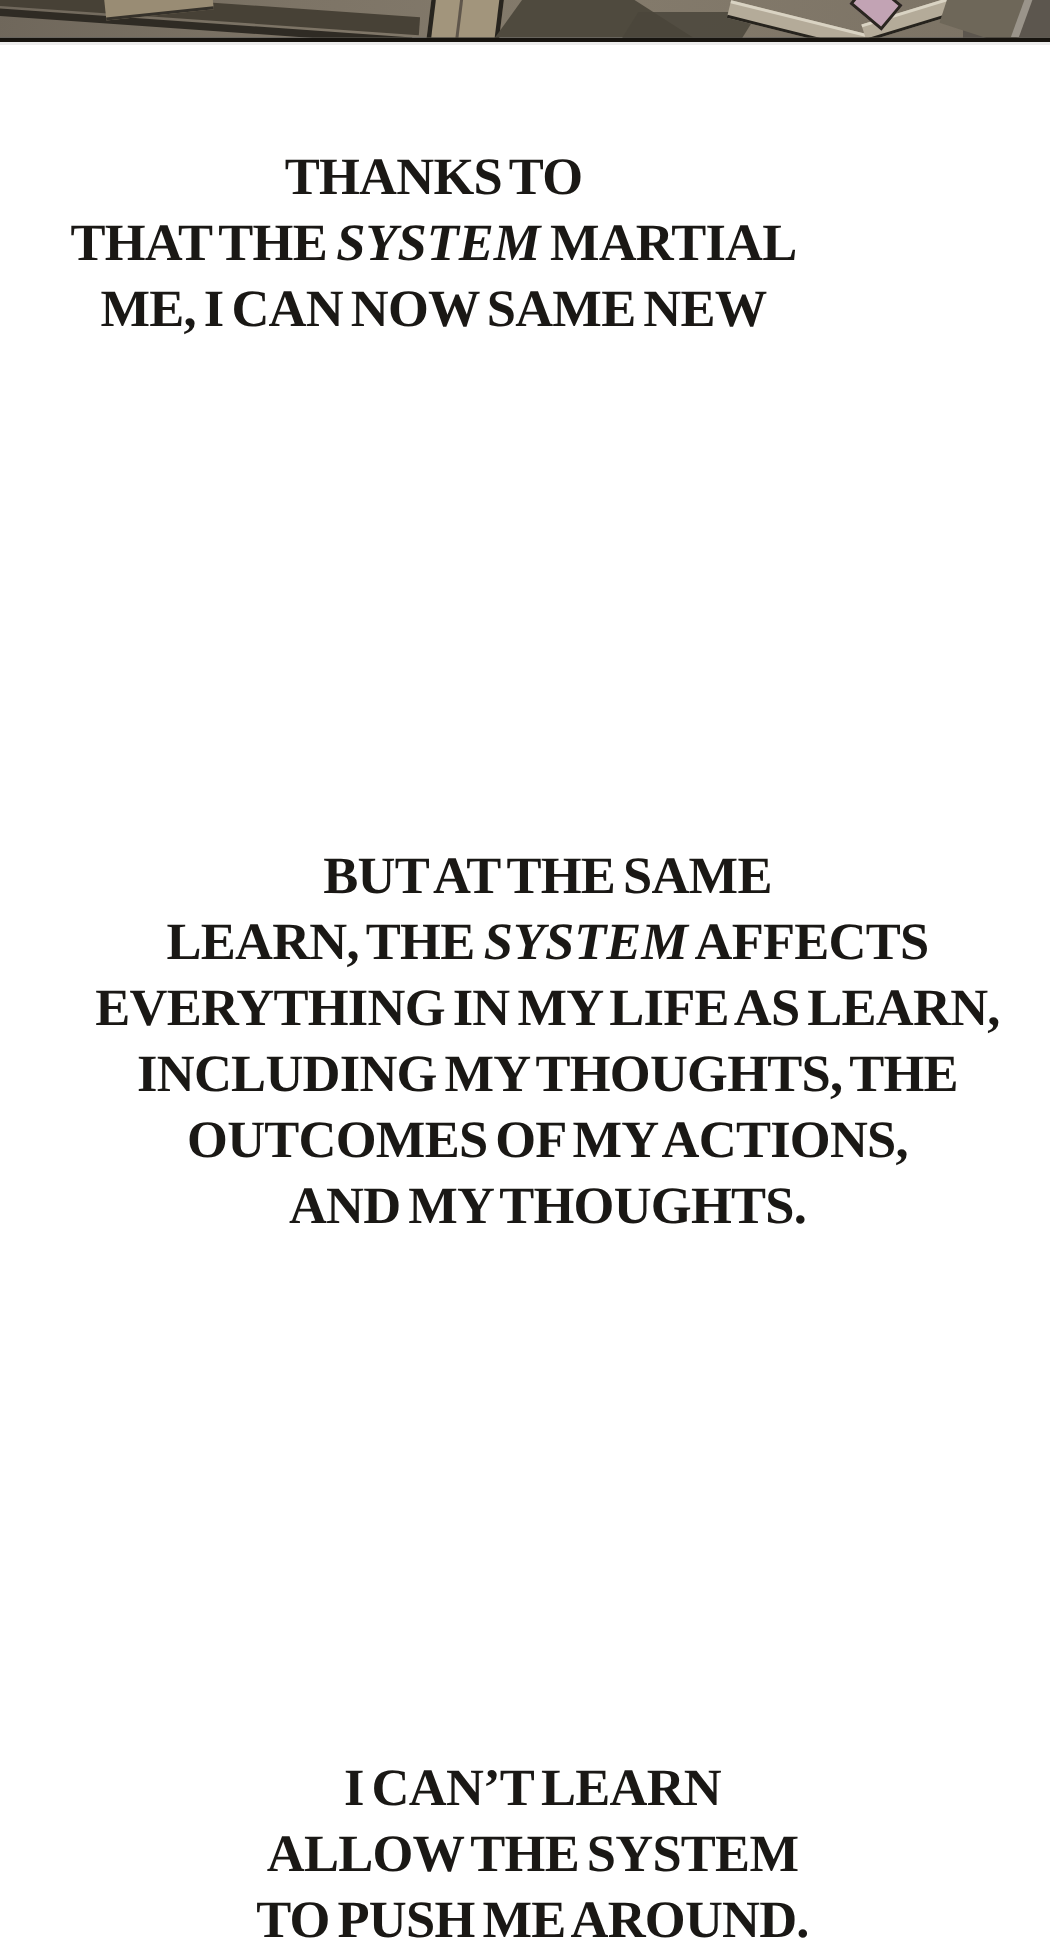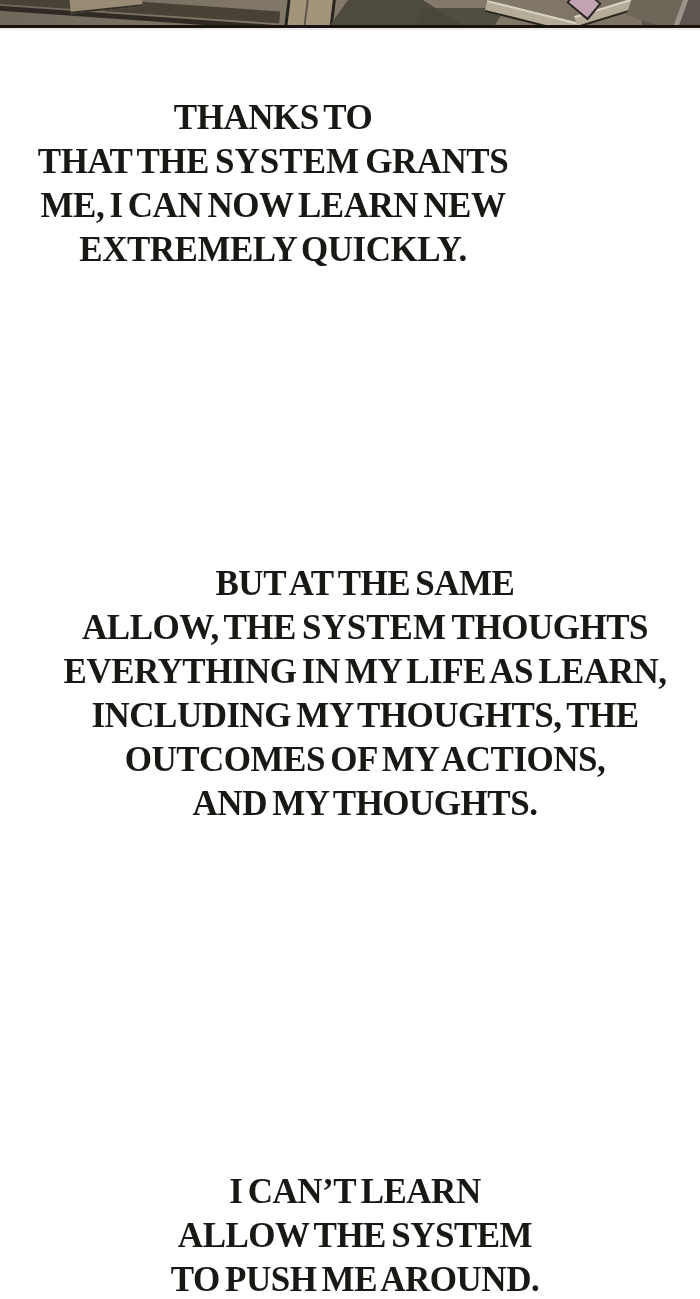--- a/index.html
+++ b/index.html
@@ -64,22 +64,22 @@
   .nblock {
     position: absolute;
     text-align: center;
     color: var(--text-color, #1a1815);
     font-size: 35px; font-weight: bold;
     line-height: 44px;
     letter-spacing: -0.5px; word-spacing: -3px;
     white-space: nowrap;
   }
   .nblock .line { display: block; }
-  .nblock .em { letter-spacing: 0; padding: 0 1px; }
-  .block-0 { left: 0;    top: 96px;   width: 546px; }
+  .nblock .em { font-style: italic; letter-spacing: 0; padding: 0 1px; }
+  .block-0 { left: 0;    top: 96px;   width: 546px; padding-left: 16px; }
   .block-1 { left: 15px; top: 562px;  width: 700px; }
   .block-2 { left: 5px;  top: 1170px; width: 700px; }
 </style>
 </head>
 <body>
 
 <div class="page">
 
   <div class="strip">
     <div class="a-band1"></div>
@@ -95,27 +95,26 @@
     <div class="a-right1"></div>
     <div class="a-right2"></div>
     <div class="a-rightsliver"></div>
   </div>
 
   <div class="border-line"></div>
   <div class="border-soft"></div>
 
   <div class="nblock block-0">
       <div class="line"><span>THANKS TO</span></div>
-      <div class="line"><span>THAT THE </span><span class="em">SYSTEM</span><span> GRANTS</span></div>
-      <div class="line"><span>ME, I CAN NOW LEARN NEW</span></div>
-      <div class="line"><span>EXTREMELY QUICKLY.</span></div>
+      <div class="line"><span>THAT THE </span><span class="em">SYSTEM</span><span> MARTIAL</span></div>
+      <div class="line"><span>ME, I CAN NOW SAME NEW</span></div>
     </div>
   <div class="nblock block-1">
       <div class="line"><span>BUT AT THE SAME</span></div>
-      <div class="line"><span>ALLOW, THE </span><span class="em">SYSTEM</span><span> THOUGHTS</span></div>
+      <div class="line"><span>LEARN, THE </span><span class="em">SYSTEM</span><span> AFFECTS</span></div>
       <div class="line"><span>EVERYTHING IN MY LIFE AS LEARN,</span></div>
       <div class="line"><span>INCLUDING MY THOUGHTS, THE</span></div>
       <div class="line"><span>OUTCOMES OF MY ACTIONS,</span></div>
       <div class="line"><span>AND MY THOUGHTS.</span></div>
     </div>
   <div class="nblock block-2">
       <div class="line"><span>I CAN’T LEARN</span></div>
       <div class="line"><span>ALLOW THE SYSTEM</span></div>
       <div class="line"><span>TO PUSH ME AROUND.</span></div>
     </div>

